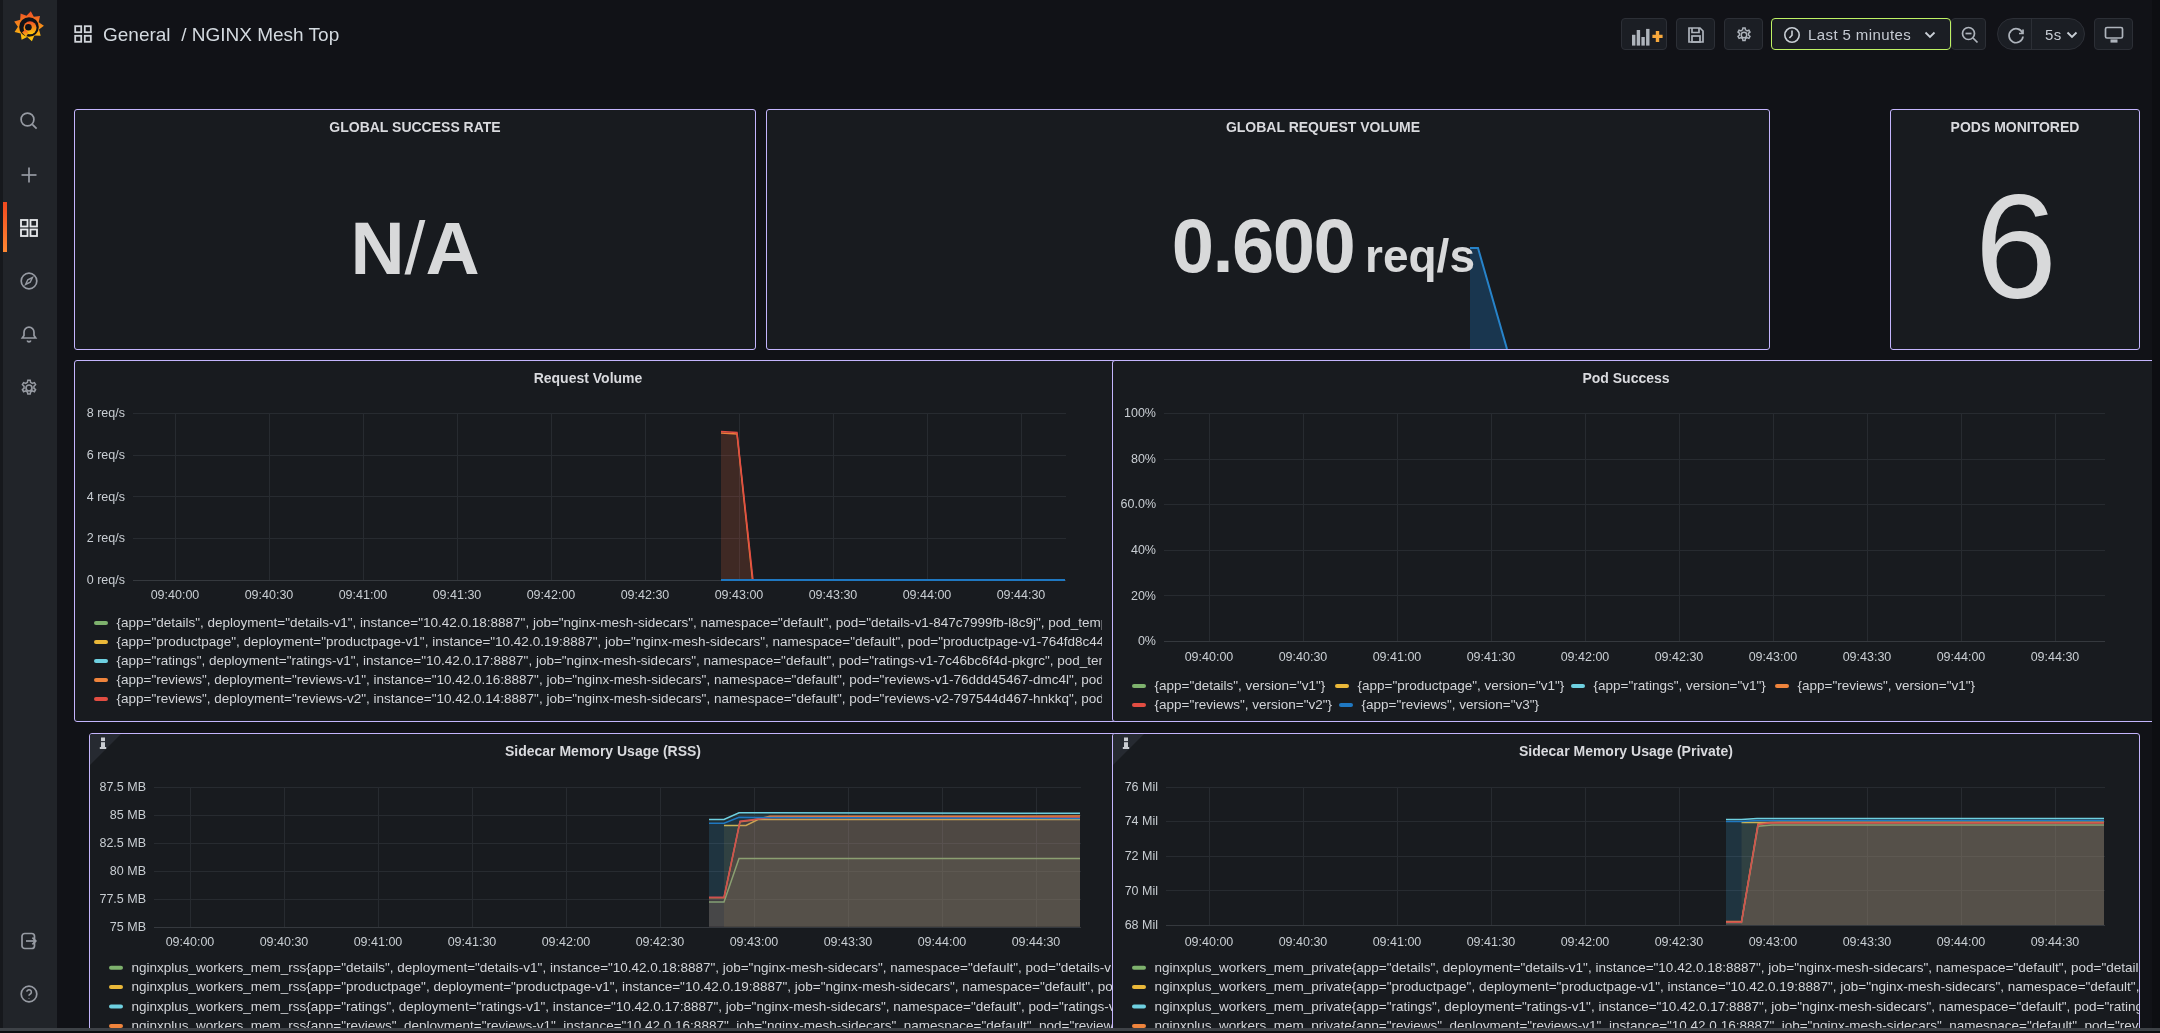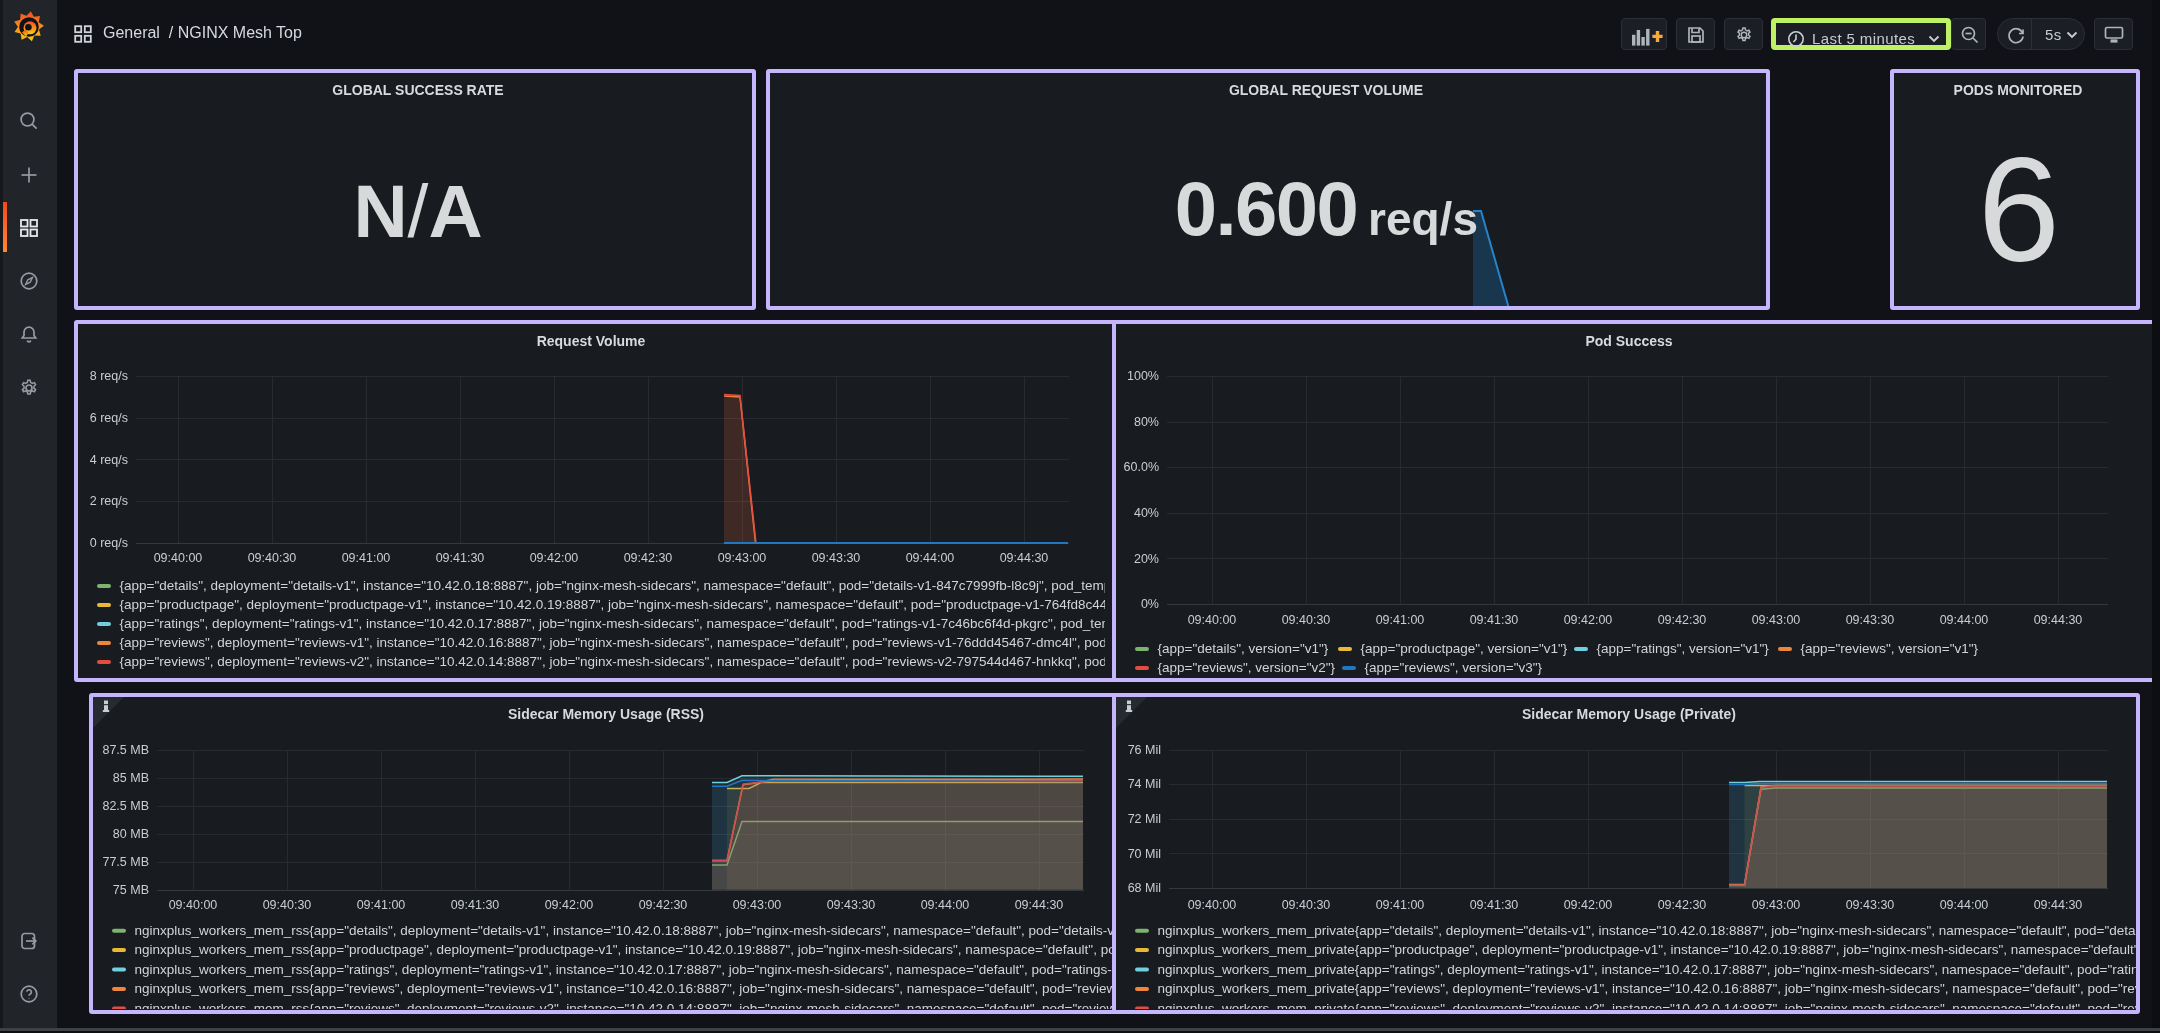--- a/index.html
+++ b/index.html
@@ -1,16 +1,16 @@
 <!DOCTYPE html>
 <html><head><meta charset="utf-8"><style>
 * { margin:0; padding:0; box-sizing:border-box; }
 html,body { width:2160px; height:1033px; background:#111217; overflow:hidden;
   font-family:"Liberation Sans", sans-serif; }
-.panel { position:absolute; background:#181b1f; border:4px solid #c4b5fd; border-radius:3px; overflow:hidden; }
+.panel { position:absolute; background:#181b1f; border:1px solid #c4b5fd; border-radius:3px; overflow:hidden;margin-top:40px; }
 .panel svg { position:absolute; left:-1px; top:-1px; }
 text { font-family:"Liberation Sans", sans-serif; }
 .title { font-size:14px; font-weight:bold; fill:#d9dade; text-anchor:middle; }
 .axis { font-size:12.5px; fill:#c9ced3; }
 .leg  { font-size:13.5px; fill:#d2d4d8; }
 .abs { position:absolute; }
 </style></head>
 <body>
 <div class="abs" style="left:0;top:0;width:3px;height:1028px;background:#16181c"></div>
 <div class="abs" style="left:3px;top:0;width:54px;height:1028px;background:#212429"></div>
@@ -63,21 +63,21 @@
     <circle cx="11" cy="11" r="7.8"></circle>
     <path d="M8.7 8.7 a2.35 2.35 0 1 1 3.3 2.5 c-0.8 0.4 -1 0.9 -1 1.6" stroke-width="1.6"></path>
     <line x1="11" y1="15.4" x2="11" y2="16"></line>
   </svg>
 <svg class="abs" style="left:74px;top:25px" width="18" height="18" viewBox="0 0 18 18" fill="none" stroke="#d0d4da" stroke-width="1.8">
     <rect x="1.2" y="1.2" width="6" height="6"></rect>
     <rect x="10.8" y="1.2" width="6" height="6"></rect>
     <rect x="1.2" y="10.8" width="6" height="6"></rect>
     <rect x="10.8" y="10.8" width="6" height="6"></rect>
   </svg>
-<div class="abs" style="left:103px;top:24px;font-size:16px;color:#d4dae0;white-space:pre">General  / NGINX Mesh Top</div>
+<div class="abs" style="left:103px;top:24px;font-size:19px;color:#d4dae0;white-space:pre">General  / NGINX Mesh Top</div>
 <div class="abs" style="left:1621px;top:18px;width:46px;height:32px;background:#1b1e24;border:1px solid #2c2f36;border-radius:4px">
     <svg style="position:absolute;left:0;top:0" width="46" height="32" viewBox="0 0 46 32">
 <rect x="10" y="15.8" width="3.4" height="10.8" fill="#aeb4bc"></rect>
       <rect x="14.7" y="11" width="3.4" height="15.6" fill="#aeb4bc"></rect>
       <rect x="19.4" y="18" width="3.4" height="8.6" fill="#aeb4bc"></rect>
       <rect x="24.1" y="9.9" width="3.4" height="16.7" fill="#aeb4bc"></rect>
 <path d="M30.4 15.7 h3.4 v-3.8 h3.4 v3.8 h3.4 v3.4 h-3.4 v3.8 h-3.4 v-3.8 h-3.4 Z" fill="#f7a83c"></path>
     </svg>
   </div>
 <div class="abs" style="left:1676px;top:18px;width:39px;height:32px;background:#1b1e24;border:1px solid #2c2f36;border-radius:4px">
@@ -86,21 +86,21 @@
       <path d="M6 3 v4.5 h7 V3"></path>
       <rect x="6" y="11" width="8" height="6"></rect>
     </svg>
   </div>
 <div class="abs" style="left:1724px;top:18px;width:39px;height:32px;background:#1b1e24;border:1px solid #2c2f36;border-radius:4px">
     <svg style="position:absolute;left:9px;top:6px" width="20" height="20" viewBox="0 0 22 22" fill="none" stroke="#aeb4bc" stroke-width="1.6">
       <circle cx="11" cy="11" r="3"></circle>
       <path d="M9.8 3.2 h2.4 l0.4 2.2 a6 6 0 0 1 1.7 1 l2.1 -0.8 l1.2 2.1 -1.7 1.5 a6 6 0 0 1 0 1.9 l1.7 1.5 -1.2 2.1 -2.1 -0.8 a6 6 0 0 1 -1.7 1 l-0.4 2.2 h-2.4 l-0.4 -2.2 a6 6 0 0 1 -1.7 -1 l-2.1 0.8 -1.2 -2.1 1.7 -1.5 a6 6 0 0 1 0 -1.9 l-1.7 -1.5 1.2 -2.1 2.1 0.8 a6 6 0 0 1 1.7 -1 Z"></path>
     </svg>
   </div>
-<div class="abs" style="left:1771px;top:18px;width:180px;height:32px;background:#1b1e24;border:5px solid #bef264;border-radius:4px">
+<div class="abs" style="left:1771px;top:18px;width:180px;height:32px;background:#1b1e24;border:1px solid #bef264;border-radius:4px">
     <svg style="position:absolute;left:11px;top:7px" width="18" height="18" viewBox="0 0 18 18" fill="none" stroke="#c9cfd6" stroke-width="1.6">
       <circle cx="9" cy="9" r="7.2"></circle>
       <path d="M9 4.6 v4.6 l-2.6 2.8"></path>
     </svg>
 <div style="position:absolute;left:36px;top:7px;font-size:15px;color:#c6cbd3;letter-spacing:0.4px">Last 5 minutes</div>
 <svg style="position:absolute;left:152px;top:12px" width="12" height="8" viewBox="0 0 12 8" fill="none" stroke="#c9cfd6" stroke-width="1.8">
       <path d="M1.5 1.5 L6 6 L10.5 1.5"></path>
     </svg>
   </div>
 <div class="abs" style="left:1951px;top:18px;width:35px;height:32px;background:#1b1e24;border:1px solid #2c2f36;border-radius:4px">

